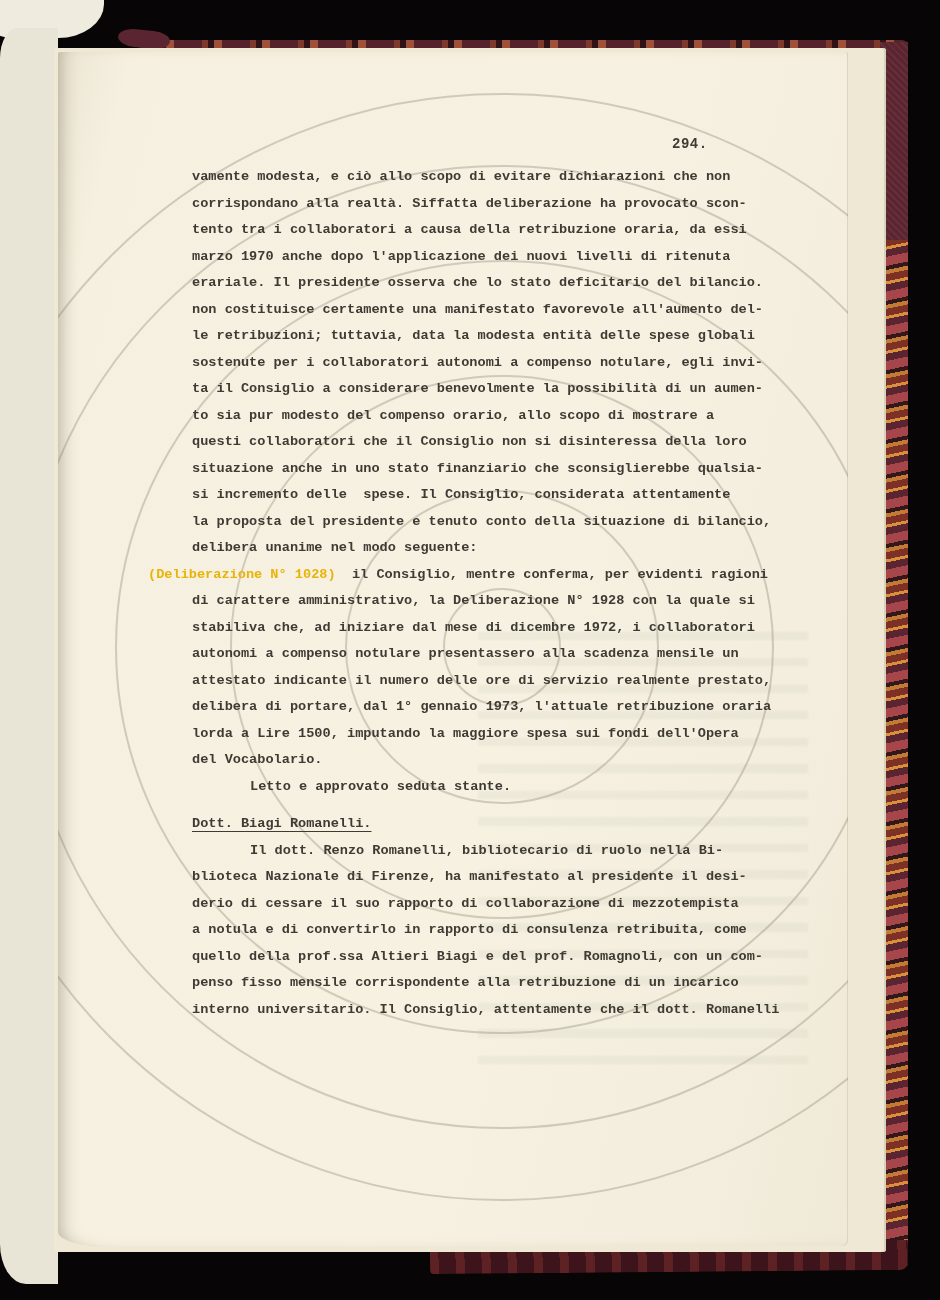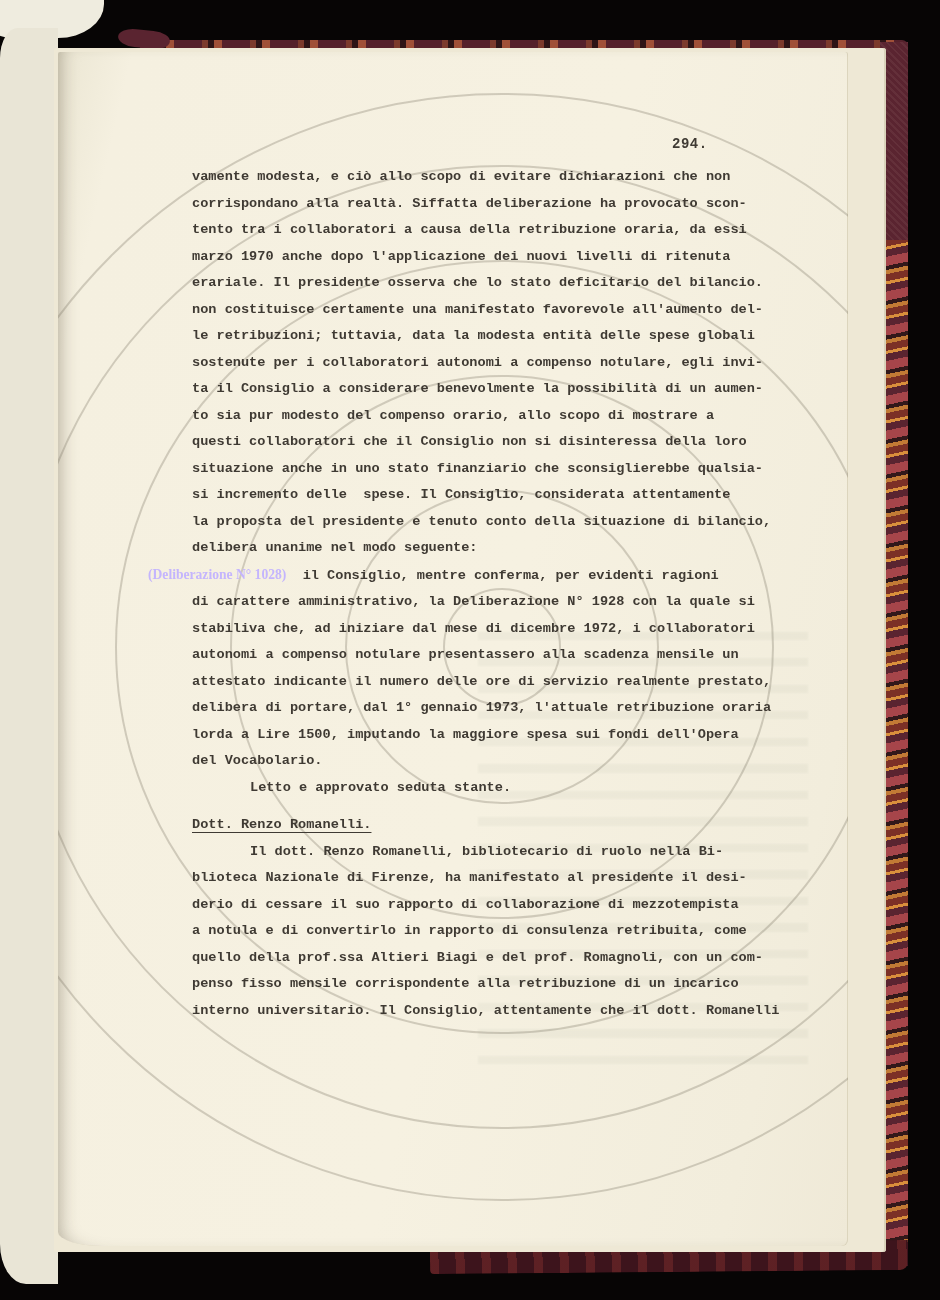--- a/index.html
+++ b/index.html
@@ -53,21 +53,21 @@
     background:repeating-linear-gradient(to bottom,rgba(96,108,84,.07) 0 8px,transparent 8px 26.5px);}
 
   
   .pageno{left:672px;top:120px;font-size:14px;font-weight:700;color:#3f3a33;letter-spacing:.5px;margin-top:16px;}
   .textblock{left:192px;top:164px;width:620px;font-size:13.6px;font-weight:700;
     color:#3f3a33;line-height:26.5px;}
   .line{white-space:pre;}
   .line.outdent{margin-left:-44px;}
   .line.indent{padding-left:58px;}
   .line.gap{margin-top:11px;}
-  .red{color:#c4b5fd;font-family:Liberation Serif, serif;}
+  .red{color:#eab308;}
   .heading{text-decoration:underline;text-underline-offset:4px;}
 </style>
 </head>
 <body>
 
 <div class="abs corner-blob"></div>
 <div class="abs cover-top"></div>
 <div class="abs prev-page"></div>
 <div class="abs cover-right">
   <div class="leather-top"></div>
@@ -111,21 +111,21 @@
     <div class="line">delibera unanime nel modo seguente:</div>
     <div class="line outdent"><span class="red">(Deliberazione N° 1028)</span>  il Consiglio, mentre conferma, per evidenti ragioni</div>
     <div class="line">di carattere amministrativo, la Deliberazione N° 1928 con la quale si</div>
     <div class="line">stabiliva che, ad iniziare dal mese di dicembre 1972, i collaboratori</div>
     <div class="line">autonomi a compenso notulare presentassero alla scadenza mensile un</div>
     <div class="line">attestato indicante il numero delle ore di servizio realmente prestato,</div>
     <div class="line">delibera di portare, dal 1° gennaio 1973, l'attuale retribuzione oraria</div>
     <div class="line">lorda a Lire 1500, imputando la maggiore spesa sui fondi dell'Opera</div>
     <div class="line">del Vocabolario.</div>
     <div class="line indent">Letto e approvato seduta stante.</div>
-    <div class="line gap"><span class="heading">Dott. Renzo Romanelli.</span></div>
+    <div class="line gap"><span class="heading">Dott. Biagi Romanelli.</span></div>
     <div class="line indent">Il dott. Renzo Romanelli, bibliotecario di ruolo nella Bi-</div>
     <div class="line">blioteca Nazionale di Firenze, ha manifestato al presidente il desi-</div>
     <div class="line">derio di cessare il suo rapporto di collaborazione di mezzotempista</div>
     <div class="line">a notula e di convertirlo in rapporto di consulenza retribuita, come</div>
     <div class="line">quello della prof.ssa Altieri Biagi e del prof. Romagnoli, con un com-</div>
     <div class="line">penso fisso mensile corrispondente alla retribuzione di un incarico</div>
     <div class="line">interno universitario. Il Consiglio, attentamente che il dott. Romanelli</div>
   </div>
 
 </body></html>

